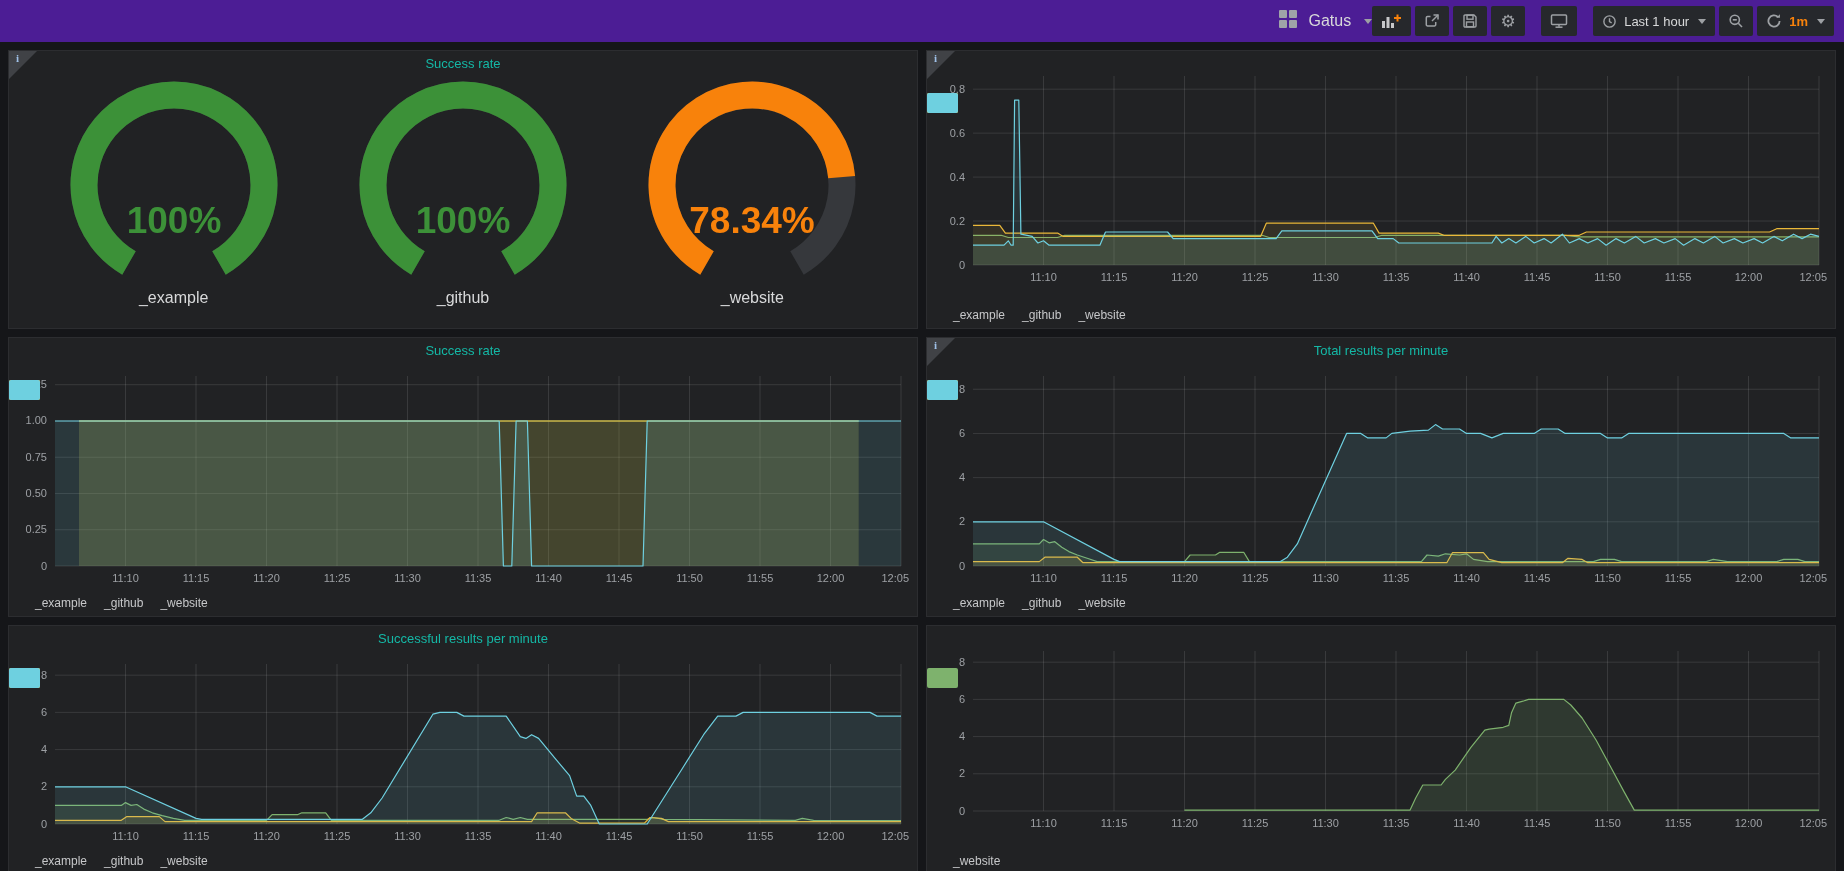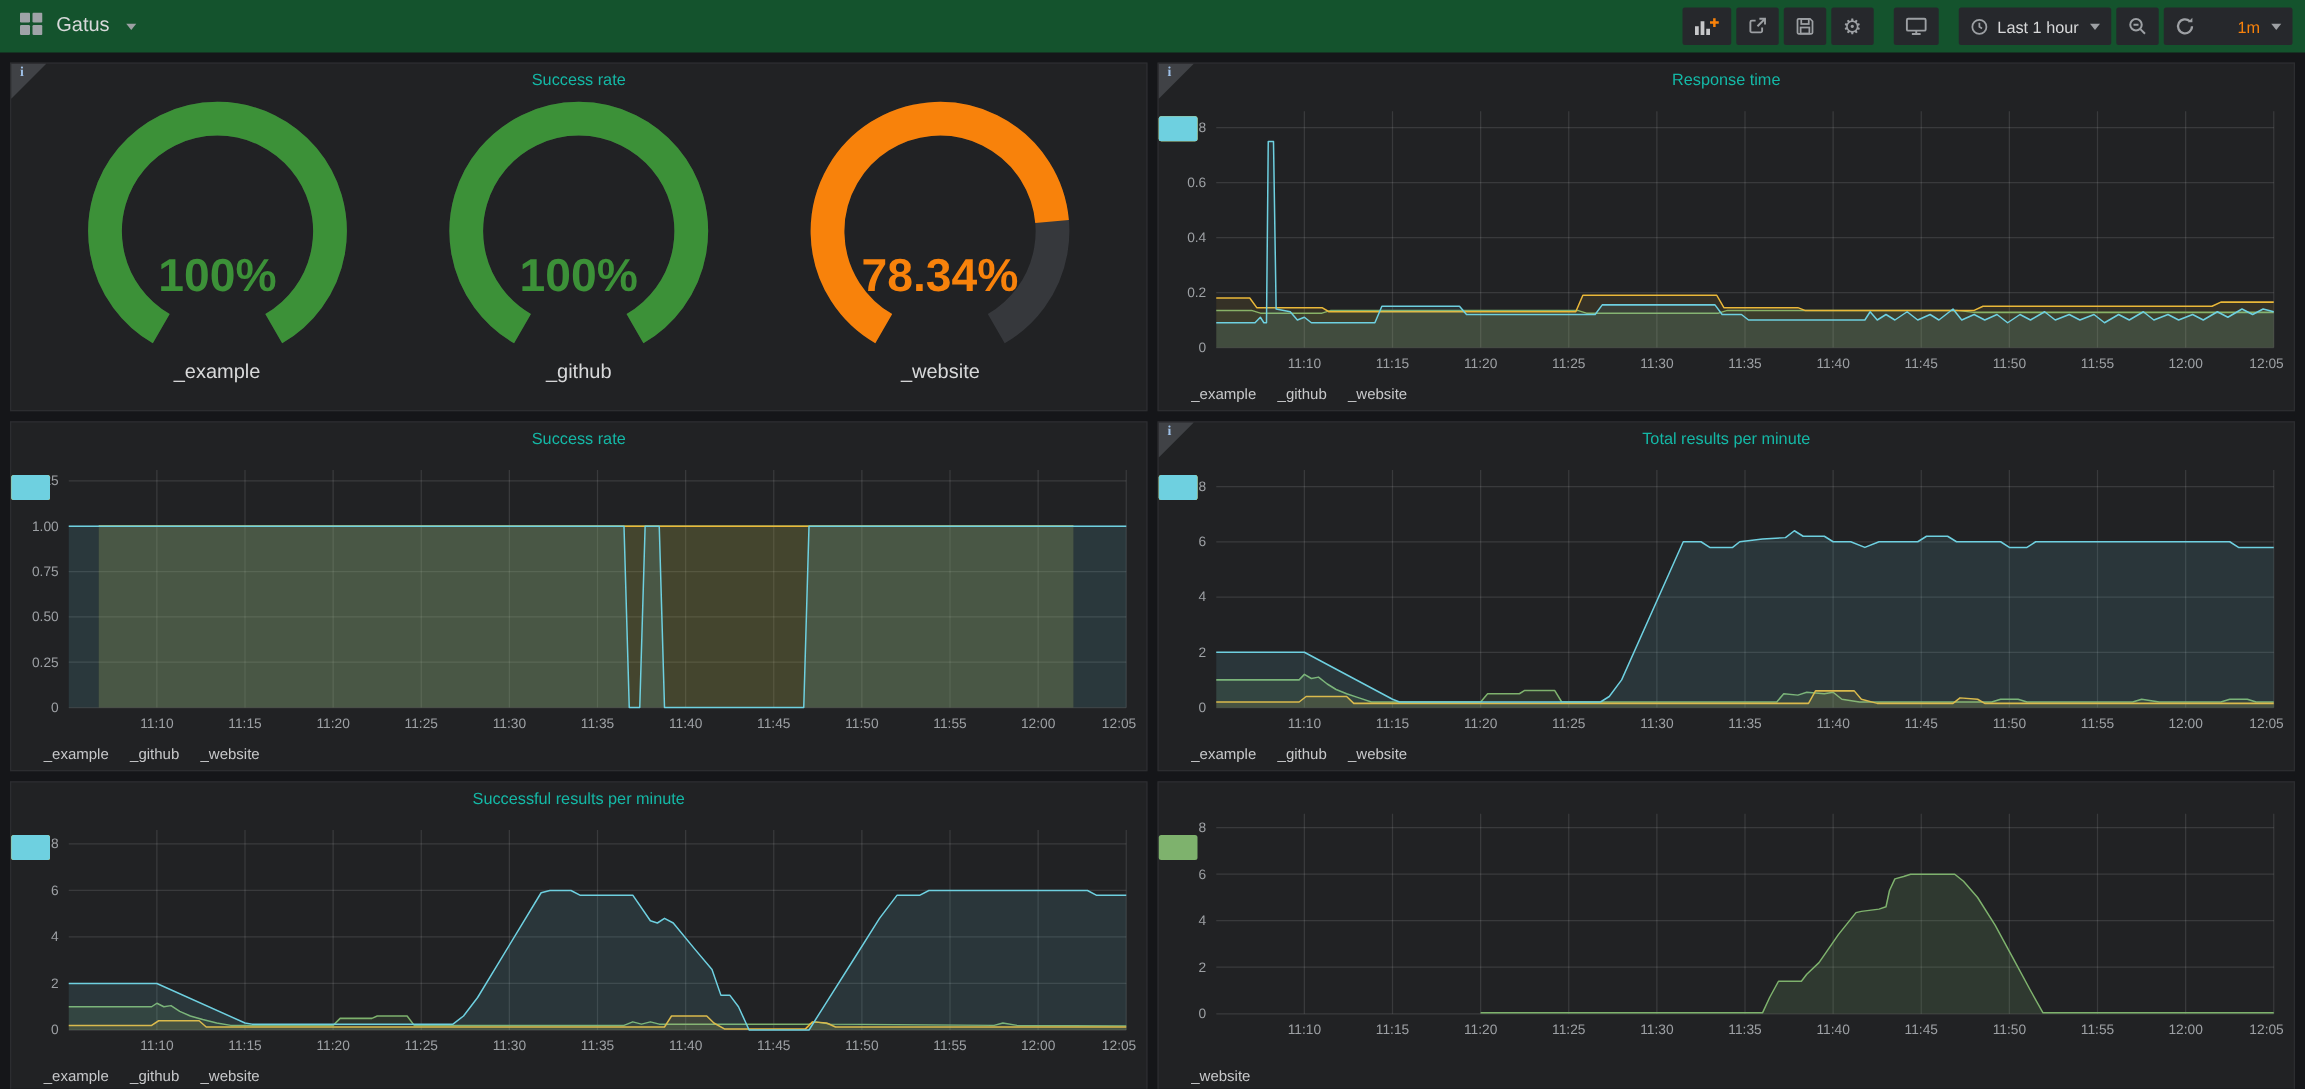--- a/index.html
+++ b/index.html
@@ -1,32 +1,32 @@
 <!DOCTYPE html>
 <html><head>
 <meta charset="utf-8">
 <style>
   html,body{margin:0;padding:0;background:#151619;}
   body{width:1844px;height:871px;overflow:hidden;position:relative;
        font-family:"Liberation Sans",sans-serif;color:#d8d9da;}
 
   
-  .navbar{height:42px;background:#14532d;display:flex;align-items:center;
-          justify-content:space-between;padding:0 10px;box-sizing:border-box;}
+  .navbar{height:42px;background:#4c1d95;display:flex;align-items:center;
+          justify-content:flex-end;padding:0 10px;box-sizing:border-box;}
   .nav-left{display:flex;align-items:center;gap:11px;padding-left:6px;}
   .nav-title{font-size:16px;color:#d8d9da;}
   .caret{display:inline-block;width:0;height:0;border-left:4px solid transparent;
          border-right:4px solid transparent;border-top:5px solid #9da0a4;margin-left:2px;}
   .nav-right{display:flex;align-items:center;gap:4px;}
   .nav-btn{height:30px;min-width:34px;background:#26282c;border-radius:2px;
            display:flex;align-items:center;justify-content:center;
            color:#9da0a4;font-size:13px;padding:0 9px;gap:7px;box-sizing:border-box;cursor:pointer;}
   .nav-btn .btxt{color:#d8d9da;}
   .gap-l{margin-left:12px;}
-  .orange{color:#f8820b;font-weight:400;margin-left:27px;}
+  .orange{color:#f8820b;font-weight:700;}
   .gear-glyph{font-size:17px;line-height:1;}
 
   
   .dash{position:absolute;top:42px;left:0;right:0;bottom:-40px;padding:8px;
         display:grid;grid-template-columns:1fr 1fr;grid-template-rows:279px 280px 250px;gap:8px;}
   .panel{background:#212224;border:1px solid #2c2d30;position:relative;
          display:flex;flex-direction:column;box-sizing:border-box;}
   .panel-title{height:26px;line-height:26px;text-align:center;font-size:13px;
                font-weight:500;color:#14b8a6;flex:0 0 auto;cursor:pointer;}
   .info-corner{position:absolute;top:0;left:0;width:0;height:0;
@@ -166,21 +166,20 @@
             <text x="120" y="156" text-anchor="middle" class="gauge-value" fill="#f8820b">78.34%</text>
           </svg>
         <div class="gauge-label">_website</div>
       </div>
     </div>
   </div>
 
   <div class="panel">
     <span class="info-corner"></span>
     <span class="info-i">i</span>
-    <div class="panel-title">Response time</div>
     <div class="chart-body">
         <svg class="chart" viewBox="0 0 908 225">
           <line x1="46" y1="201" x2="892" y2="201" stroke="rgba(255,255,255,0.11)"></line>
           <text x="38" y="204.5" text-anchor="end" class="tick">0</text>
           <line x1="46" y1="157.04651162790697" x2="892" y2="157.04651162790697" stroke="rgba(255,255,255,0.11)"></line>
           <text x="38" y="160.54651162790697" text-anchor="end" class="tick">0.2</text>
           <line x1="46" y1="113.09302325581395" x2="892" y2="113.09302325581395" stroke="rgba(255,255,255,0.11)"></line>
           <text x="38" y="116.59302325581395" text-anchor="end" class="tick">0.4</text>
           <line x1="46" y1="69.13953488372093" x2="892" y2="69.13953488372093" stroke="rgba(255,255,255,0.11)"></line>
           <text x="38" y="72.63953488372093" text-anchor="end" class="tick">0.6</text>

